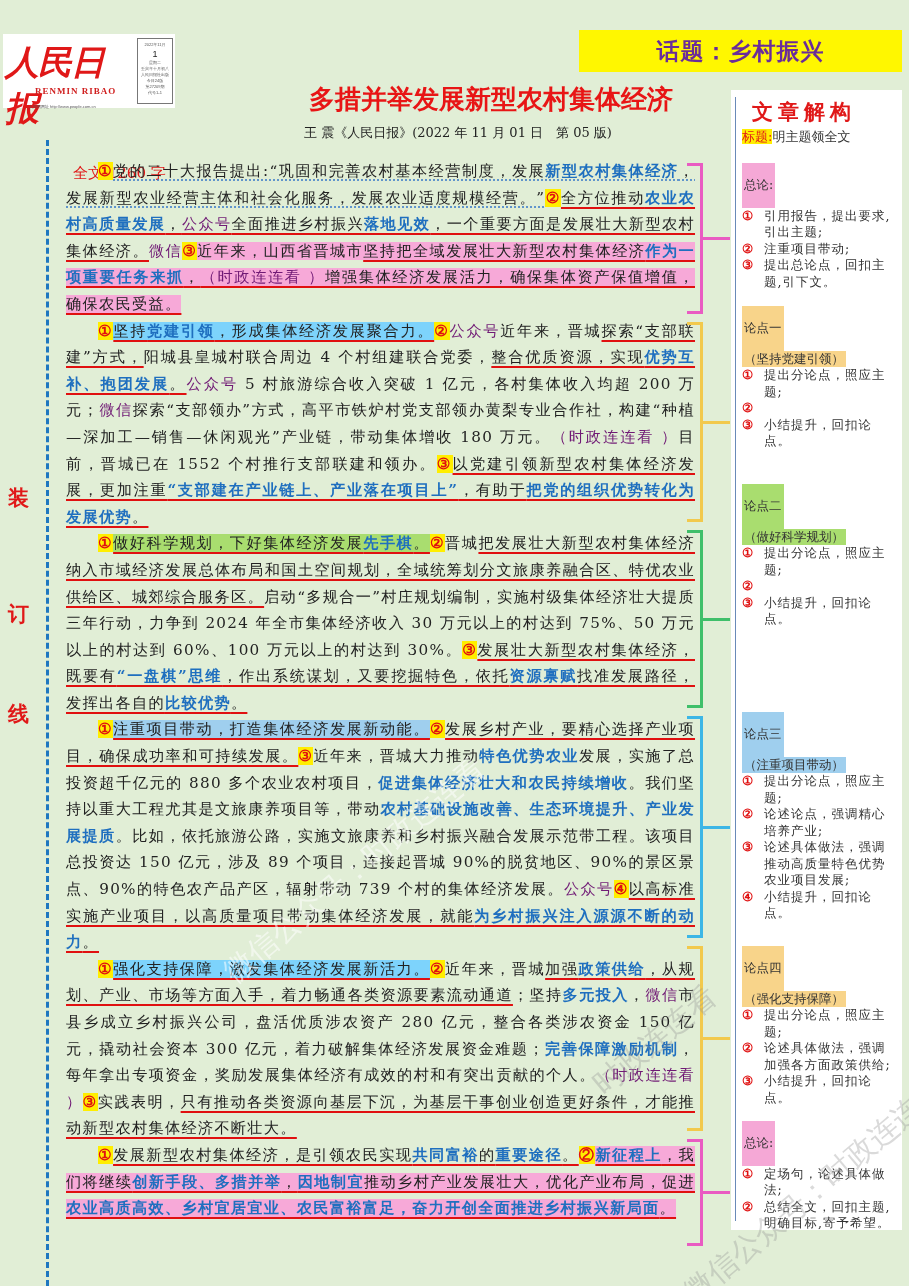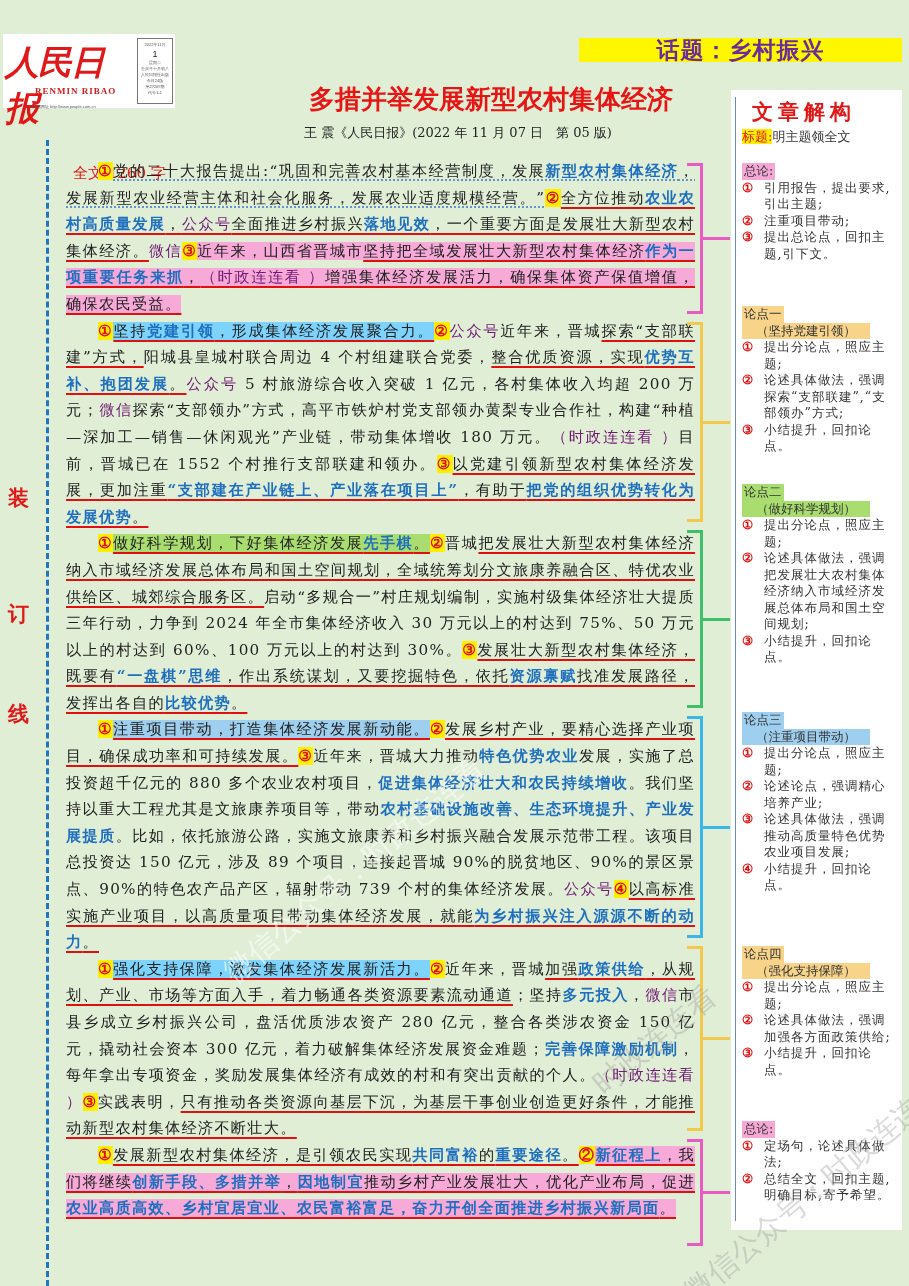--- a/index.html
+++ b/index.html
@@ -5,21 +5,21 @@
   html,body{margin:0;padding:0;}
   body{width:909px;height:1286px;background:#e1eed6;position:relative;overflow:hidden;font-family:"DejaVu Serif","Liberation Serif",serif;color:#222;}
   .logo{position:absolute;left:3px;top:34px;width:172px;height:74px;background:#fff;display:flex;}
   .logo-left{width:132px;position:relative;}
   .logo-cn{position:absolute;left:2px;top:6px;font-size:34px;font-weight:bold;color:#e01818;font-style:italic;letter-spacing:-1px;font-family:"DejaVu Serif",serif;}
   .logo-en{position:absolute;left:32px;top:52px;font-size:9px;color:#d02020;letter-spacing:1px;font-family:"Liberation Serif",serif;font-weight:bold;}
   .logo-url{position:absolute;left:26px;top:70px;font-size:4px;color:#555;font-family:"Liberation Sans",sans-serif;}
   .logo-box{margin:4px 2px 4px 2px;border:1px solid #777;flex:1;font-size:4px;color:#555;text-align:center;line-height:6px;padding-top:3px;font-family:"Liberation Sans",sans-serif;}
   .logo-box .big{font-size:9px;color:#222;line-height:12px;}
   .wordcount{position:absolute;left:73px;top:119px;font-size:15px;color:#e01818;font-family:"DejaVu Serif",serif;margin-top:45px;}
-  .topic{position:absolute;left:579px;top:38px;width:323px;height:24px;background:#fff700;color:#6a2c9a;font-size:23px;font-weight:bold;display:flex;align-items:center;justify-content:center;font-family:Liberation Serif, serif;letter-spacing:1px;}
+  .topic{position:absolute;left:579px;top:30px;width:323px;height:42px;background:#fff700;color:#6a2c9a;font-size:23px;font-weight:bold;display:flex;align-items:center;justify-content:center;font-family:Liberation Serif, serif;letter-spacing:1px;}
   .title{position:absolute;left:301px;top:82px;width:400px;font-size:26px;font-weight:bold;color:#e81515;letter-spacing:0px;font-family:"DejaVu Serif",serif;white-space:nowrap;margin-left:8px;}
   .byline{position:absolute;left:304px;top:124px;font-size:13px;color:#222;white-space:nowrap;}
   .binding{position:absolute;left:46px;top:140px;width:0;height:1146px;border-left:3px dashed #1f77c0;}
   .bind-char{position:absolute;left:8px;font-size:21px;font-weight:bold;color:#e01818;}
   .article{position:absolute;left:66px;top:158px;width:629px;font-size:15.2px;line-height:26.6px;letter-spacing:1.3px;text-align:justify;}
   .para{margin:0;text-indent:32px;}
   .seg{}
   .blue{color:#1f6fbf;font-weight:bold;}
   .purple{color:#701a75;}
   .ul{text-decoration:underline;text-decoration-color:#e01010;text-decoration-thickness:2px;text-underline-offset:4px;}
@@ -31,22 +31,22 @@
   .num{background:#ffee00;color:#e01010;font-weight:bold;}
   .bracket{position:absolute;left:687px;width:16px;border:3px solid;border-left:none;box-sizing:border-box;}
   .bracket::after{content:"";position:absolute;right:-33px;top:50%;width:30px;height:3px;background:inherit;}
   .bracket .tick{position:absolute;left:13px;top:calc(50% - 1.5px);width:30px;height:3px;}
   .panel{position:absolute;left:731px;top:90px;width:171px;height:1140px;background:#fff;}
   .panel-line{position:absolute;left:735px;top:97px;width:0;height:1124px;border-left:1px solid #6a8ab8;}
   .panel-title{position:absolute;left:752px;top:98px;font-size:21px;font-weight:bold;color:#e01818;letter-spacing:5px;}
   .panel-head{position:absolute;left:742px;top:128px;font-size:13px;color:#333;white-space:nowrap;}
   .panel-head .lbl{background:#ffee00;color:#e01818;}
   .sec{position:absolute;left:742px;width:150px;font-size:12.5px;line-height:16.5px;color:#333;}
-  .sec-label{display:inline-block;padding:0 2px;}
-  .sec-sub{display:inline-block;padding:0 14px;}
+  .sec-label{display:inline-block;padding:14px 2px;}
+  .sec-sub{display:inline-block;padding:0 2px;}
   .item{display:flex;}
   .item .n{color:#e01010;width:22px;flex:none;font-weight:bold;}
   .item .t{flex:1;letter-spacing:1px;}
   .wm{position:absolute;font-size:30px;color:rgba(255,255,255,0.55);transform:rotate(-40deg);white-space:nowrap;pointer-events:none;font-family:"DejaVu Sans",sans-serif;}
   .wm2{position:absolute;font-size:30px;color:rgba(150,150,150,0.35);transform:rotate(-40deg);white-space:nowrap;pointer-events:none;font-family:"DejaVu Sans",sans-serif;}
 </style>
 </head>
 <body>
 
 <div class="logo">
@@ -65,21 +65,21 @@
     <div>第27209期</div>
     <div>代号1-1</div>
   </div>
 </div>
 
 <div class="wordcount">全文 1260 字</div>
 
 <div class="topic">话题：乡村振兴</div>
 
 <div class="title">多措并举发展新型农村集体经济</div>
-<div class="byline">王 震《人民日报》(2022 年 11 月 07 日　第 05 版)</div>
+<div class="byline">王 震《人民日报》(2022 年 11 月 01 日　第 05 版)</div>
 
 <div class="binding"></div>
 <div class="bind-char" style="top:484px">装</div>
 <div class="bind-char" style="top:600px">订</div>
 <div class="bind-char" style="top:700px">线</div>
 
 <div class="article" id="article">
     <p class="para"><span class="seg num">①</span><span class="seg dotul">党的二十大报告提出:“巩固和完善农村基本经营制度，发展</span><span class="seg blue dotul">新型农村集体经济</span><span class="seg dotul">，发展新型农业经营主体和社会化服务，发展农业适度规模经营。”</span><span class="seg num">②</span><span class="seg ul">全方位推动</span><span class="seg blue ul">农业农村高质量发展</span><span class="seg ul">，</span><span class="seg purple ul">公众号</span><span class="seg ul">全面推进乡村振兴</span><span class="seg blue ul">落地见效</span><span class="seg ul">，一个重要方面是发展壮大新型农村集体经济。</span><span class="seg purple">微信</span><span class="seg num">③</span><span class="seg hl-pink">近年来，山西省晋城市</span><span class="seg hl-pink ul">坚持把全域发展壮大新型农村集体经济</span><span class="seg hl-pink blue ul">作为一项重要任务来抓</span><span class="seg hl-pink ul">，</span><span class="seg hl-pink purple ul">（时政连连看 ）</span><span class="seg hl-pink ul">增强集体经济发展活力，确保集体资产保值增值，确保农民受益。</span></p>
     <p class="para"><span class="seg num">①</span><span class="seg hl-orange ul">坚持</span><span class="seg hl-orange blue ul">党建引领</span><span class="seg hl-orange ul">，形成集体经济发展聚合力。</span><span class="seg num">②</span><span class="seg purple">公众号</span><span class="seg ">近年来，晋城</span><span class="seg ul">探索“支部联建”方式，</span><span class="seg ">阳城县皇城村联合周边 4 个村组建联合党委，</span><span class="seg ul">整合优质资源，实现</span><span class="seg blue ul">优势互补、抱团发展</span><span class="seg ul">。</span><span class="seg purple">公众号</span><span class="seg "> 5 村旅游综合收入突破 1 亿元，各村集体收入均超 200 万元；</span><span class="seg purple">微信</span><span class="seg ">探索“支部领办”方式，高平市铁炉村党支部领办黄梨专业合作社，构建“种植—深加工—销售—休闲观光”产业链，带动集体增收 180 万元。</span><span class="seg purple">（时政连连看 ）</span><span class="seg ">目前，晋城已在 1552 个村推行支部联建和领办。</span><span class="seg num">③</span><span class="seg ul">以党建引领新型农村集体经济发展，更加注重</span><span class="seg blue ul">“支部建在产业链上、产业落在项目上”</span><span class="seg ul">，有助于</span><span class="seg blue ul">把党的组织优势转化为发展优势</span><span class="seg ul">。</span></p>
     <p class="para"><span class="seg num">①</span><span class="seg hl-green ul">做好科学规划，下好集体经济发展</span><span class="seg hl-green blue ul">先手棋</span><span class="seg hl-green ul">。</span><span class="seg num">②</span><span class="seg ">晋城</span><span class="seg ul">把发展壮大新型农村集体经济纳入市域经济发展总体布局和国土空间规划，全域统筹划分文旅康养融合区、特优农业供给区、城郊综合服务区。</span><span class="seg ">启动“多规合一”村庄规划编制，实施村级集体经济壮大提质三年行动，力争到 2024 年全市集体经济收入 30 万元以上的村达到 75%、50 万元以上的村达到 60%、100 万元以上的村达到 30%。</span><span class="seg num">③</span><span class="seg ul">发展壮大新型农村集体经济，既要有</span><span class="seg blue ul">“一盘棋”思维</span><span class="seg ul">，作出系统谋划，又要挖掘特色，依托</span><span class="seg blue ul">资源禀赋</span><span class="seg ul">找准发展路径，发挥出各自的</span><span class="seg blue ul">比较优势</span><span class="seg ul">。</span></p>
@@ -133,37 +133,35 @@
     </div>
     <div class="sec" style="top: 306px;">
       <div><span class="sec-label" style="background: rgb(248, 212, 138);">论点一</span></div>
       <div><span class="sec-sub" style="background: rgb(248, 212, 138);">（坚持党建引领）</span></div>
       <div class="item">
         <span class="n">①</span>
         <span class="t">提出分论点，照应主题;</span>
       </div>
       <div class="item">
         <span class="n">②</span>
-        <span class="t">论述具体做法，强调探索“支部联建”,“支部领办”方式;</span>
       </div>
       <div class="item">
         <span class="n">③</span>
         <span class="t">小结提升，回扣论点。</span>
       </div>
     </div>
     <div class="sec" style="top: 484px;">
       <div><span class="sec-label" style="background: rgb(169, 221, 111);">论点二</span></div>
       <div><span class="sec-sub" style="background: rgb(169, 221, 111);">（做好科学规划）</span></div>
       <div class="item">
         <span class="n">①</span>
         <span class="t">提出分论点，照应主题;</span>
       </div>
       <div class="item">
         <span class="n">②</span>
-        <span class="t">论述具体做法，强调把发展壮大农村集体经济纳入市域经济发展总体布局和国土空间规划;</span>
       </div>
       <div class="item">
         <span class="n">③</span>
         <span class="t">小结提升，回扣论点。</span>
       </div>
     </div>
     <div class="sec" style="top: 712px;">
       <div><span class="sec-label" style="background: rgb(159, 207, 238);">论点三</span></div>
       <div><span class="sec-sub" style="background: rgb(159, 207, 238);">（注重项目带动）</span></div>
       <div class="item">

